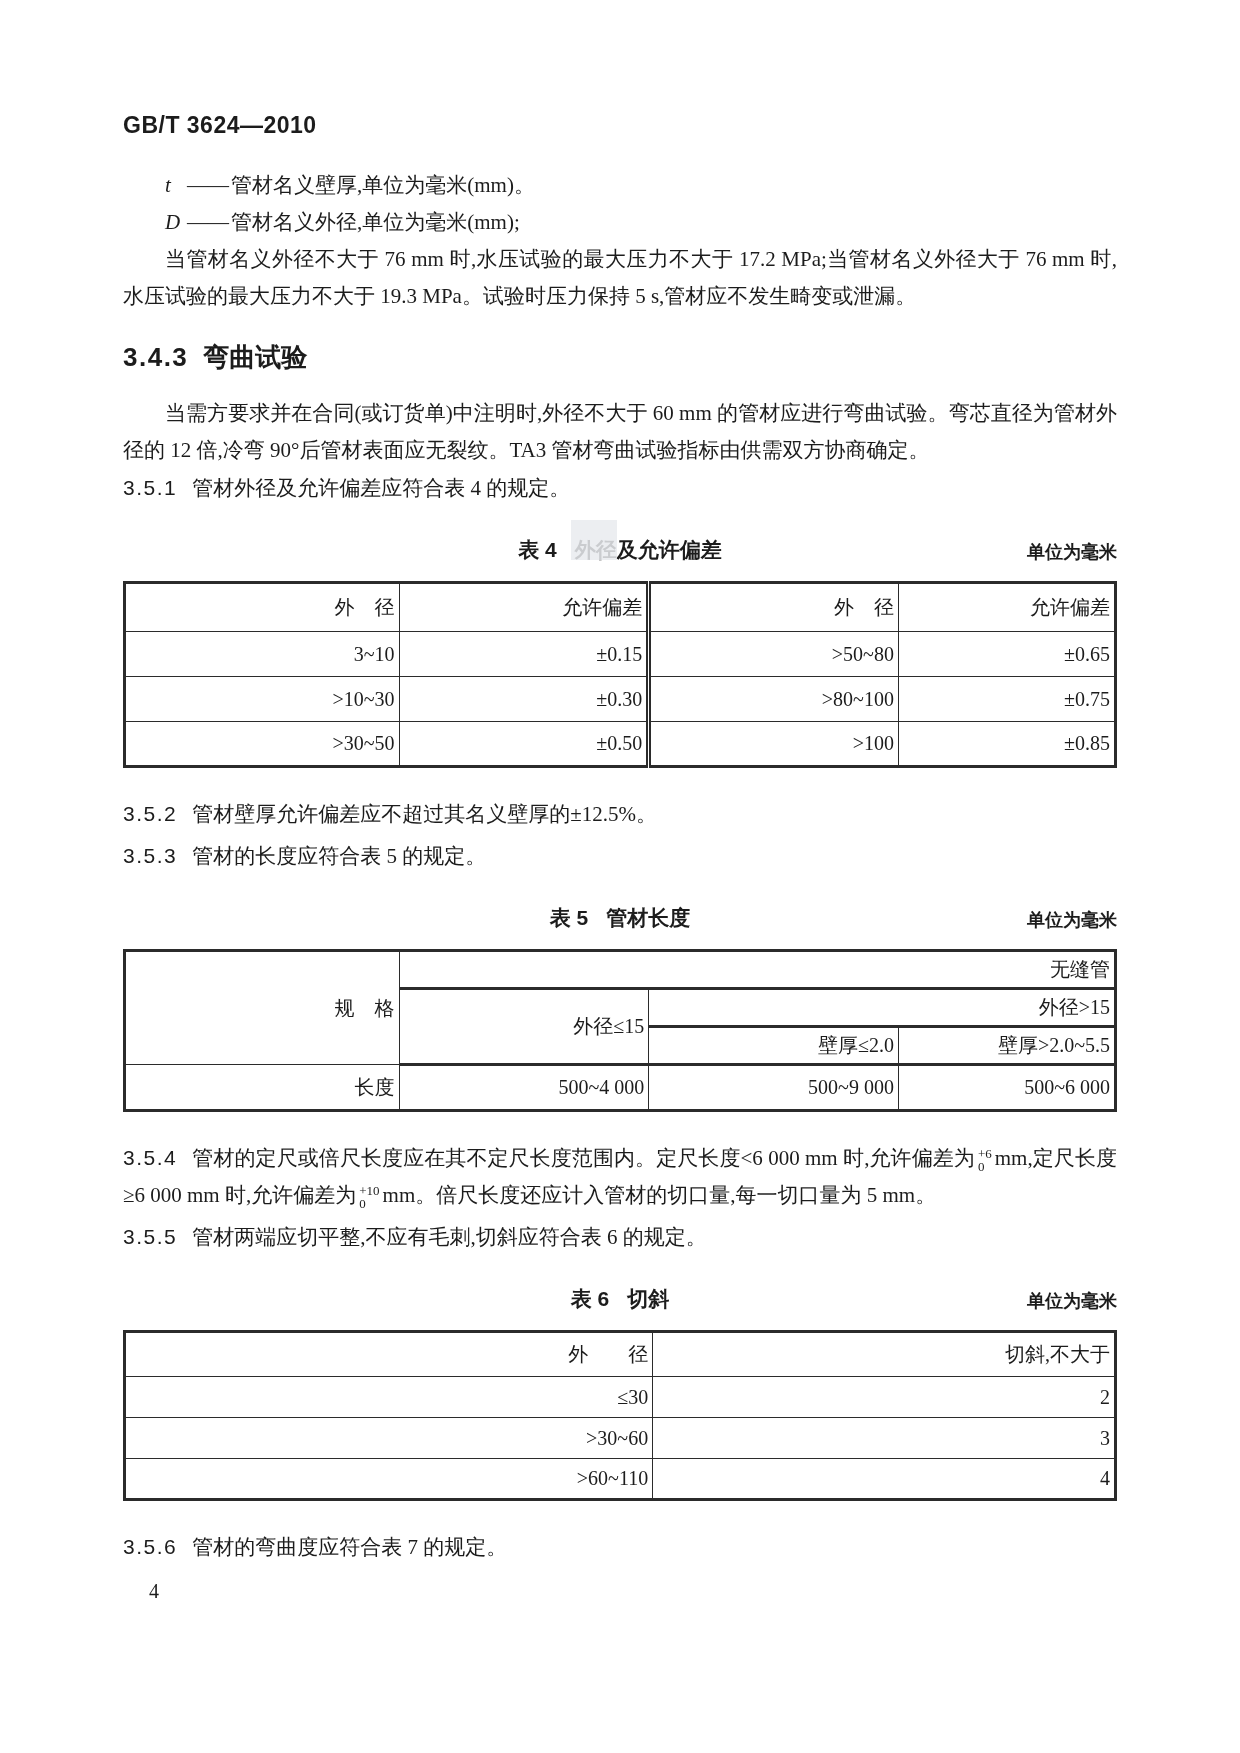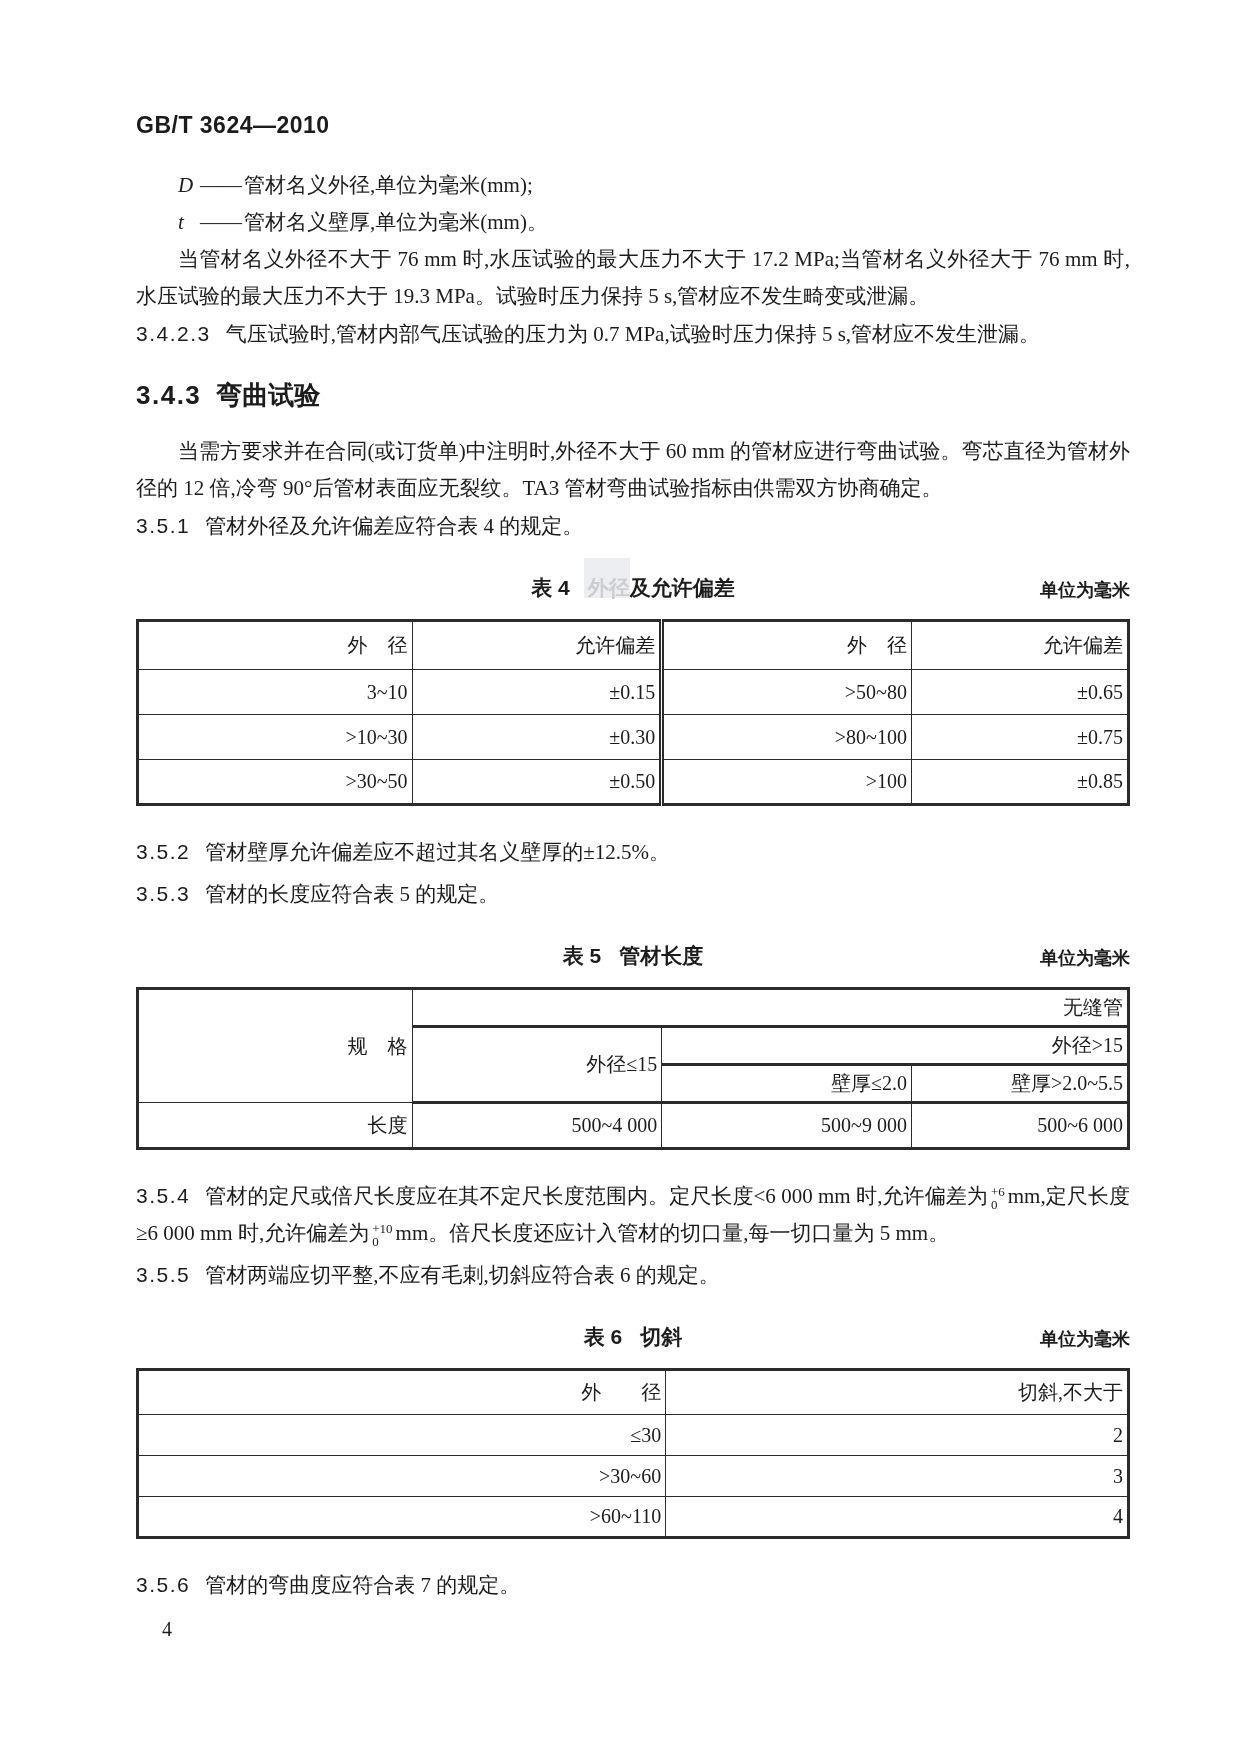--- a/index.html
+++ b/index.html
@@ -6,21 +6,21 @@
   html, body { background: #ffffff; }
   body {
     width: 1240px; height: 1753px;
     font-family: "Liberation Serif", "DejaVu Serif", serif;
     color: #1c1c1c;
     position: relative;
     overflow: hidden;
   }
   .page {
     position: absolute;
-    left: 136px; top. : 0;
+    left: 123px; top. : 0;
     width: 994px;
     top: 112px;
   }
   .doc-header {
     font-family: "Liberation Sans", "DejaVu Sans", sans-serif;
     font-weight: 700;
     font-size: 23px;
     letter-spacing: 0.5px;
     margin-bottom: 28px;
   }
@@ -122,31 +122,28 @@
   }
 </style>
 </head>
 <body>
 
 <div class="page">
 
   <div class="doc-header">GB/T 3624—2010</div>
 
   <div class="def-line">
+    <span class="def-symbol">t</span><span class="def-dash">——</span><span>管材名义壁厚,单位为毫米(mm)。</span>
+  </div>
+  <div class="def-line">
     <span class="def-symbol">D</span><span class="def-dash">——</span><span>管材名义外径,单位为毫米(mm);</span>
   </div>
-  <div class="def-line">
-    <span class="def-symbol">t</span><span class="def-dash">——</span><span>管材名义壁厚,单位为毫米(mm)。</span>
-  </div>
 
   <p class="body-text indent">当管材名义外径不大于 76 mm 时,水压试验的最大压力不大于 17.2 MPa;当管材名义外径大于 76 mm 时,水压试验的最大压力不大于 19.3 MPa。试验时压力保持 5 s,管材应不发生畸变或泄漏。</p>
 
-  <p class="body-text">
-    <span class="secnum">3.4.2.3</span><span>气压试验时,管材内部气压试验的压力为 0.7 MPa,试验时压力保持 5 s,管材应不发生泄漏。</span>
-  </p>
 
   <div class="sec-heading h343">
     <span class="secnum">3.4.3</span><span>弯曲试验</span>
   </div>
 
   <p class="body-text indent">当需方要求并在合同(或订货单)中注明时,外径不大于 60 mm 的管材应进行弯曲试验。弯芯直径为管材外径的 12 倍,冷弯 90°后管材表面应无裂纹。TA3 管材弯曲试验指标由供需双方协商确定。</p>
 
 
   <p class="body-text">
     <span class="secnum">3.5.1</span><span>管材外径及允许偏差应符合表 4 的规定。</span>

